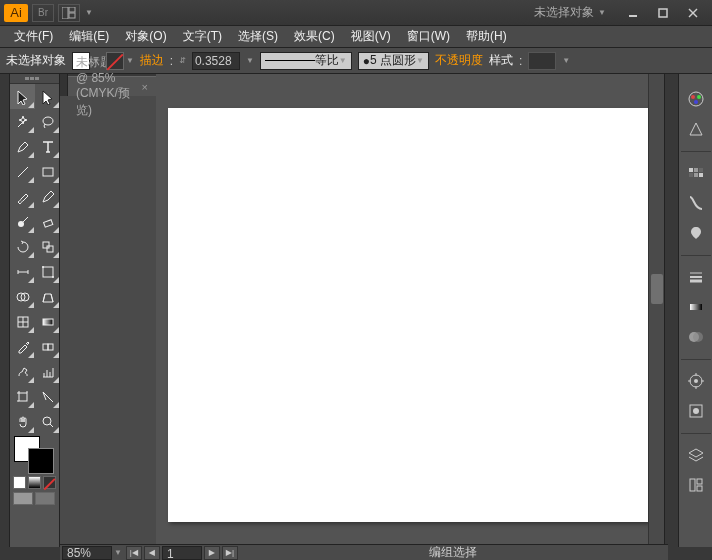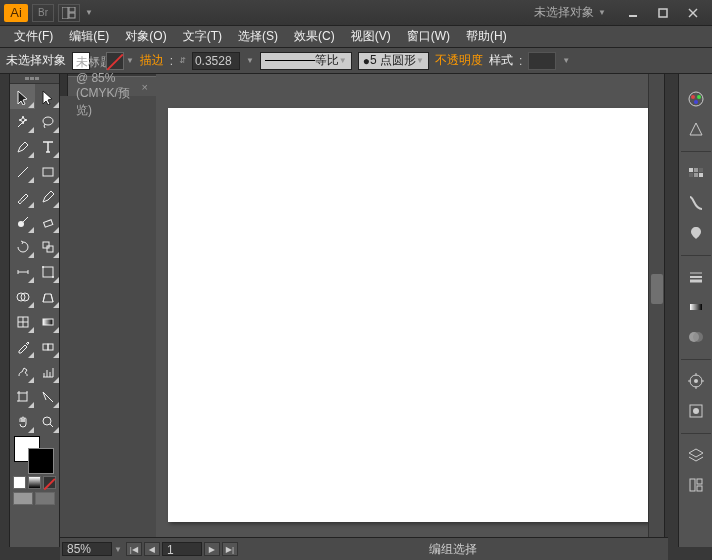--- a/index.html
+++ b/index.html
@@ -70,21 +70,21 @@
 .vthumb { position: absolute; width: 12px; left: 2px; top: 200px; height: 30px; background: #707070; border-radius: 2px; }
 
 
 .right-strip { width: 14px; background: #383838; border-left: 1px solid #222; }
 .right-panel { width: 34px; background: #535353; border-left: 1px solid #222; display: flex; flex-direction: column; align-items: center; padding-top: 10px; gap: 0; }
 .panel-icon { width: 30px; height: 30px; display: flex; align-items: center; justify-content: center; color: #ccc; border-bottom: 0; }
 .panel-icon svg { width: 18px; height: 18px; }
 .panel-sep { width: 30px; height: 8px; border-bottom: 1px solid #3a3a3a; margin-bottom: 6px; }
 
 
-.bottombar { position: absolute; bottom: 0; left: 60px; right: 44px; height: 23px; background: #4a4a4a; border-top: 1px solid #222; display: flex; align-items: center; font-size: 11px; }
+.bottombar { position: absolute; bottom: 0; left: 60px; right: 44px; height: 16px; background: #4a4a4a; border-top: 1px solid #222; display: flex; align-items: center; font-size: 11px; }
 .zoom-box { width: 50px; height: 14px; background: #333; border: 1px solid #222; display: flex; align-items: center; padding: 0 4px; margin-left: 2px; }
 .nav-btn { width: 16px; height: 14px; background: #555; border: 1px solid #333; display: flex; align-items: center; justify-content: center; font-size: 8px; margin-left: 2px; }
 .page-box { width: 40px; height: 14px; background: #333; border: 1px solid #222; padding: 0 4px; margin-left: 2px; }
 .bb-status { flex: 1; text-align: center; color: #ccc; }
 </style>
 </head>
 <body>
 
 <div class="titlebar">
   <div class="ai-logo">Ai</div>

